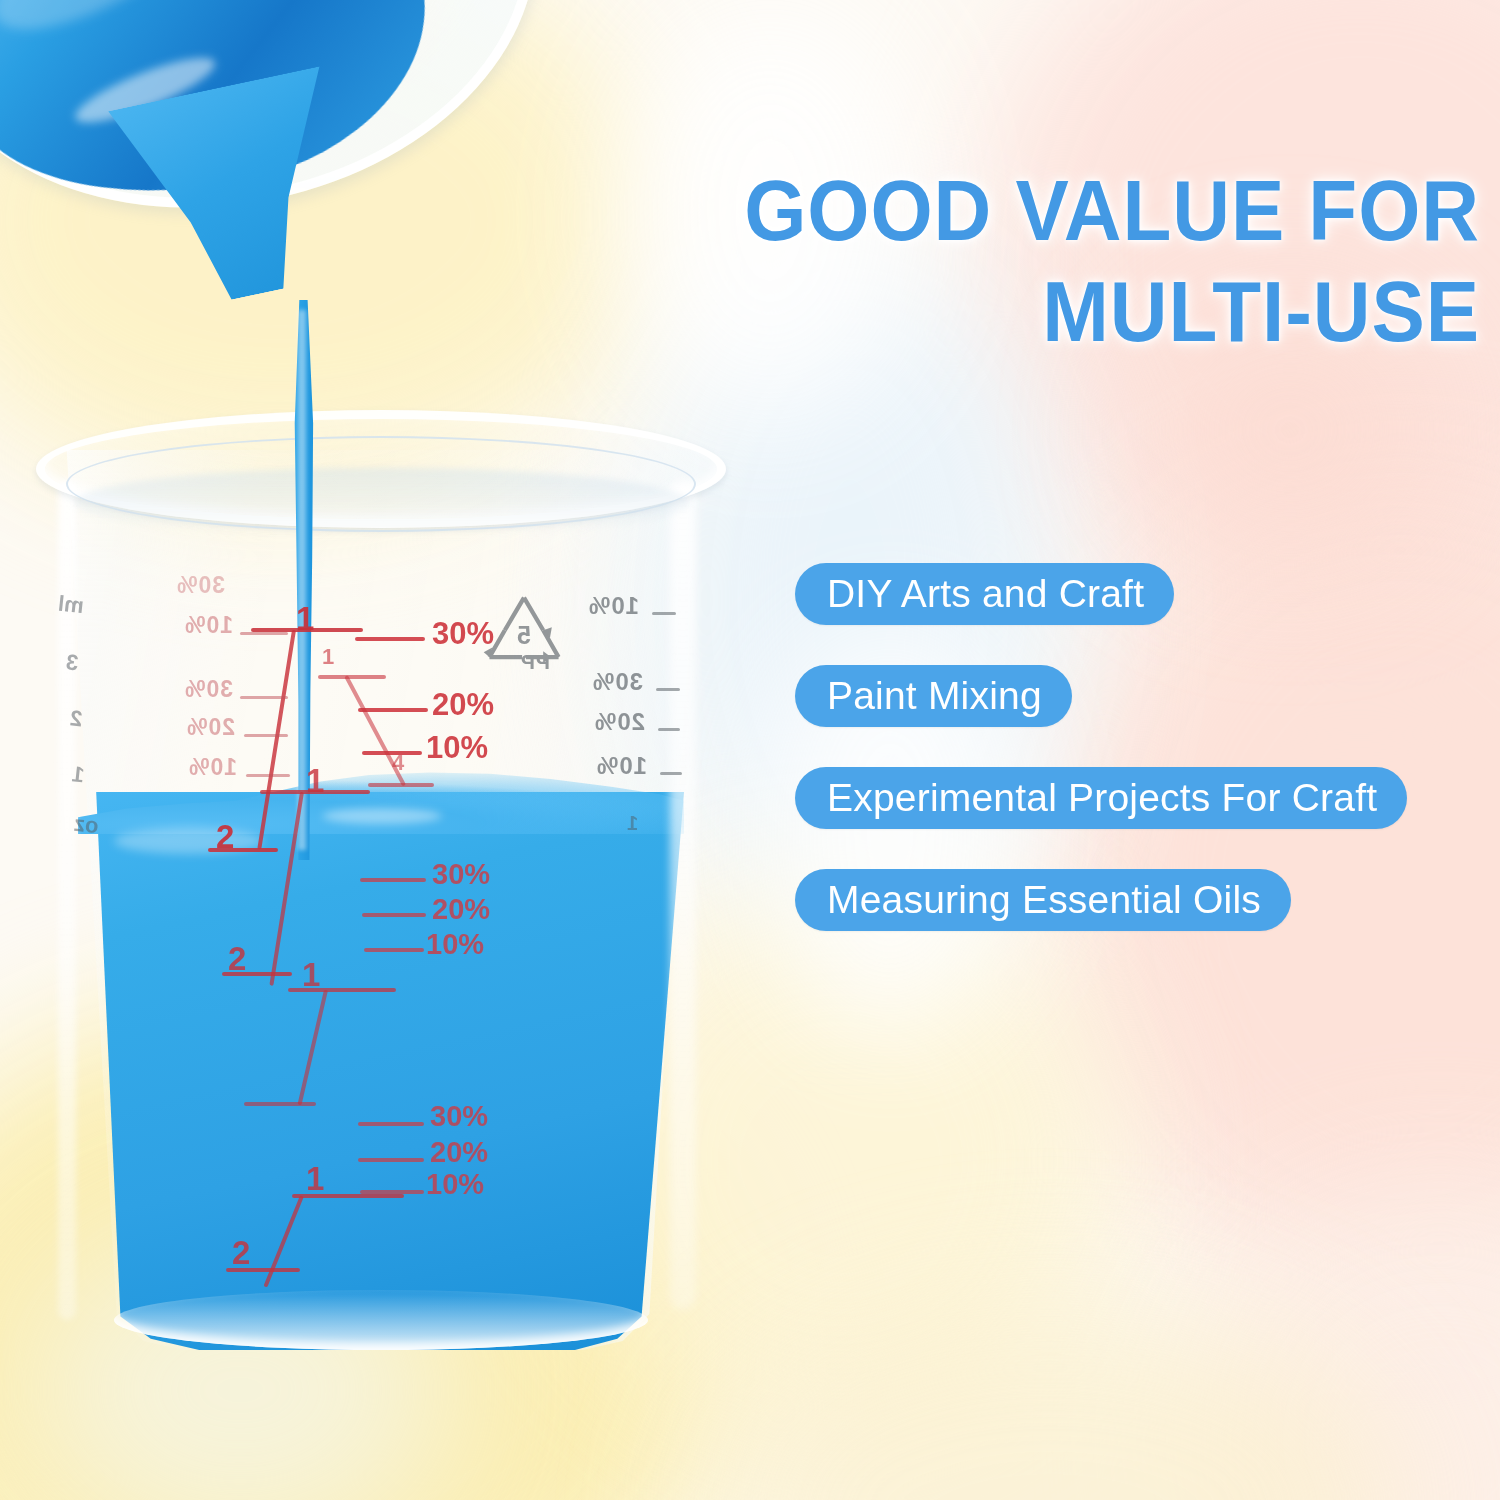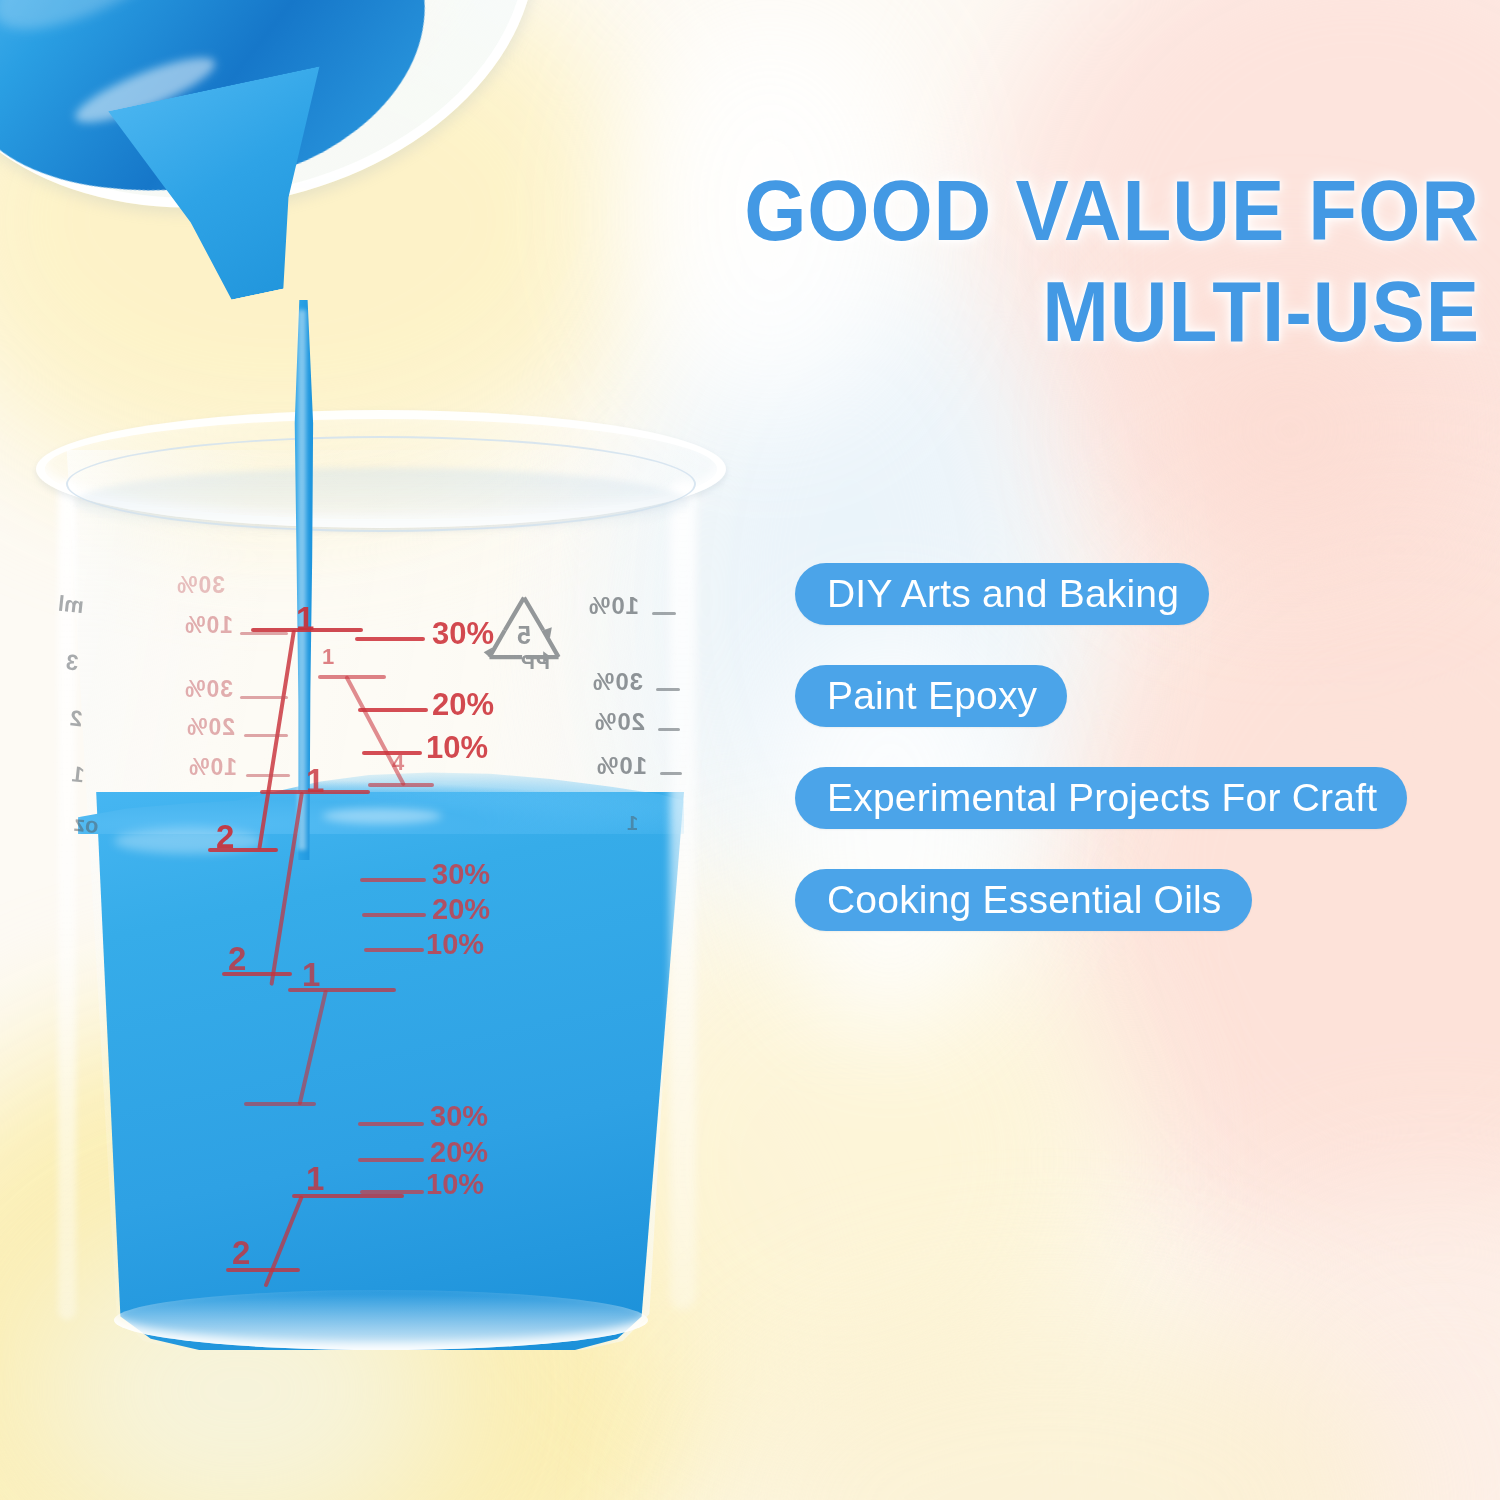--- a/index.html
+++ b/index.html
@@ -214,30 +214,30 @@
     <div class="w w12"></div>
   </div>
 
   <div class="headline">
     <span class="l1">GOOD VALUE FOR</span>
     <span class="l2">MULTI-USE</span>
   </div>
 
   <div class="pills">
     <div class="pill-row">
-      <span class="pill">DIY Arts and Baking</span>
+      <span class="pill">DIY Arts and Craft</span>
     </div>
     <div class="pill-row">
-      <span class="pill">Paint Epoxy</span>
+      <span class="pill">Paint Mixing</span>
     </div>
     <div class="pill-row">
       <span class="pill">Experimental Projects For Craft</span>
     </div>
     <div class="pill-row">
-      <span class="pill">Cooking Essential Oils</span>
+      <span class="pill">Measuring Essential Oils</span>
     </div>
   </div>
 
   <div class="pourcup">
     <div class="pc-shell"></div>
     <div class="pc-liquid"></div>
     <div class="pc-liq-hl1"></div>
     <div class="pc-liq-hl2"></div>
     <div class="pc-spout"></div>
   </div>

